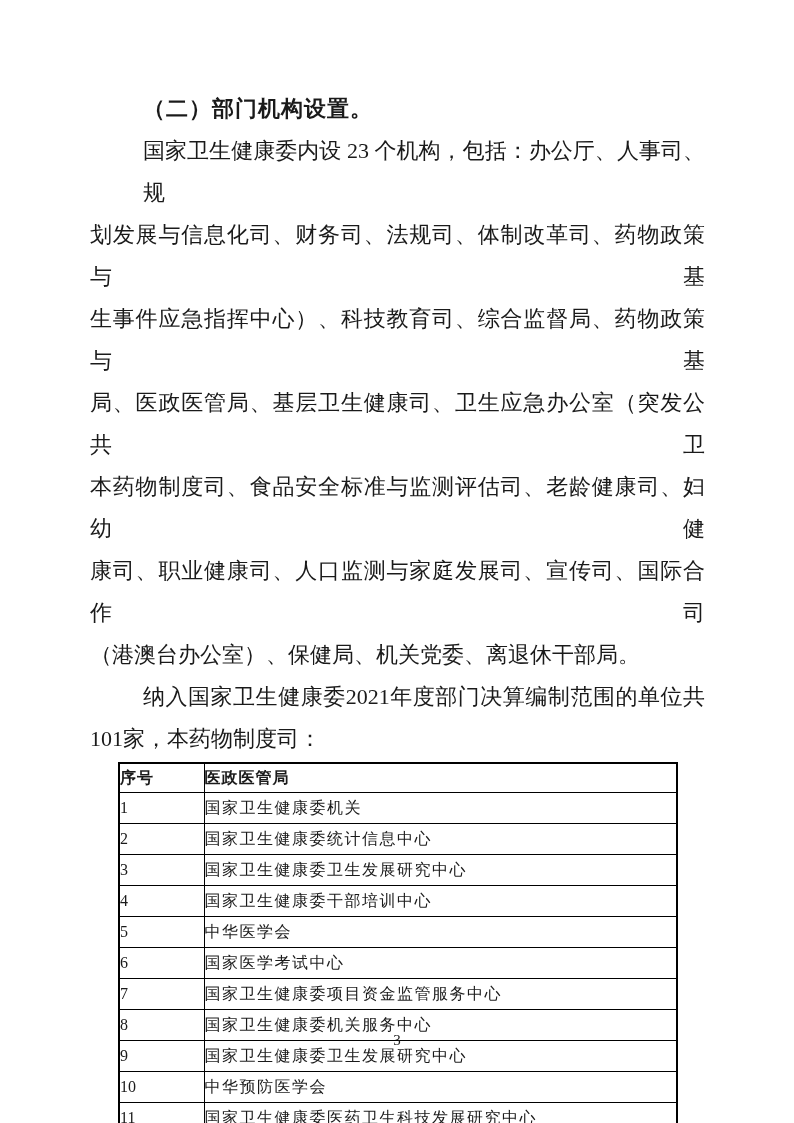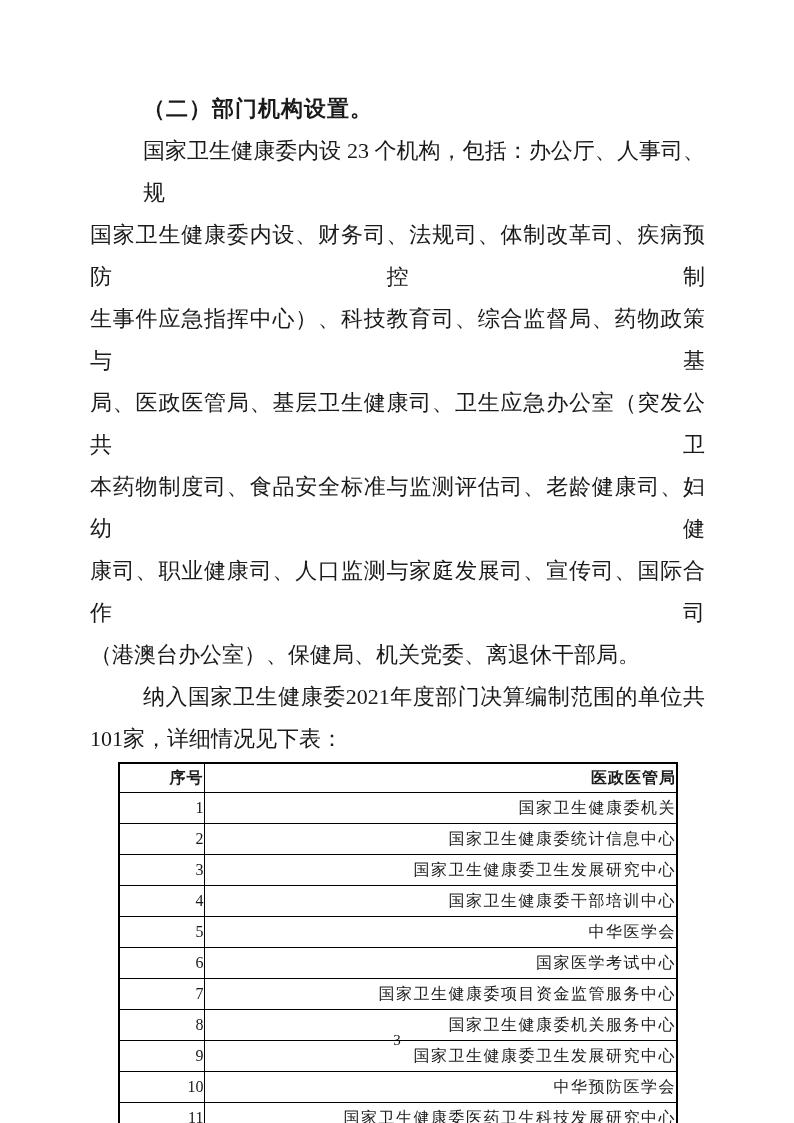--- a/index.html
+++ b/index.html
@@ -45,21 +45,21 @@
   table.unit-table {
     border-collapse: collapse;
     table-layout: fixed;
     width: 558px;
     margin: 2px 0 0 28px;
     border: 2px solid #000000;
   }
   table.unit-table th,
   table.unit-table td {
     border: 1px solid #000000;
-    text-align: right;
+    text-align: left;
     vertical-align: middle;
     padding: 0;
     overflow: hidden;
   }
   table.unit-table th {
     height: 28px;
     font-size: 16px;
     font-weight: bold;
     letter-spacing: 1px;
   }
@@ -85,31 +85,31 @@
 </style>
 </head>
 <body>
 
 <div class="page">
 
   <h2 class="heading">（二）部门机构设置。</h2>
 
   <div class="para">
     <div class="line jl indent">国家卫生健康委内设 23 个机构，包括：办公厅、人事司、规</div>
-    <div class="line jl">国家卫生健康委内设、财务司、法规司、体制改革司、疾病预防控制</div>
+    <div class="line jl">划发展与信息化司、财务司、法规司、体制改革司、药物政策与基</div>
     <div class="line jl">生事件应急指挥中心）、科技教育司、综合监督局、药物政策与基</div>
     <div class="line jl">局、医政医管局、基层卫生健康司、卫生应急办公室（突发公共卫</div>
     <div class="line jl">本药物制度司、食品安全标准与监测评估司、老龄健康司、妇幼健</div>
     <div class="line jl">康司、职业健康司、人口监测与家庭发展司、宣传司、国际合作司</div>
     <div class="line">（港澳台办公室）、保健局、机关党委、离退休干部局。</div>
   </div>
 
   <div class="para">
     <div class="line jl indent">纳入国家卫生健康委2021年度部门决算编制范围的单位共</div>
-    <div class="line">101家，详细情况见下表：</div>
+    <div class="line">101家，本药物制度司：</div>
   </div>
 
   <table class="unit-table">
     <colgroup>
       <col class="c-num">
       <col class="c-name">
     </colgroup>
     <thead>
       <tr>
         <th>序号</th>

